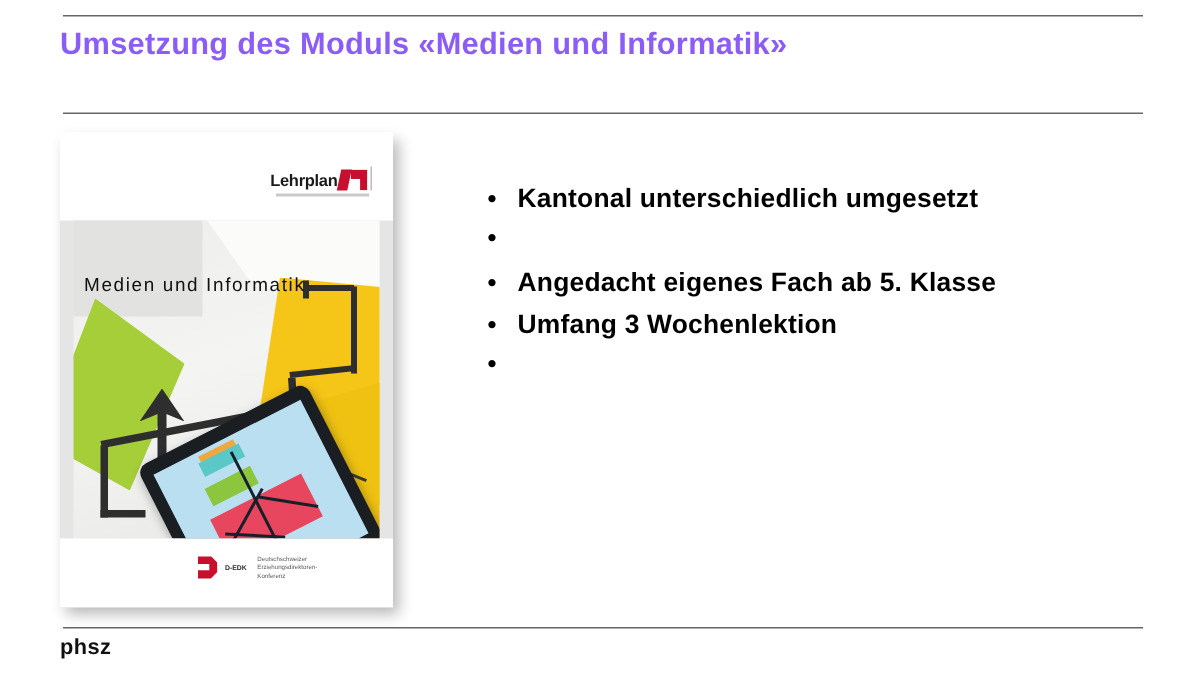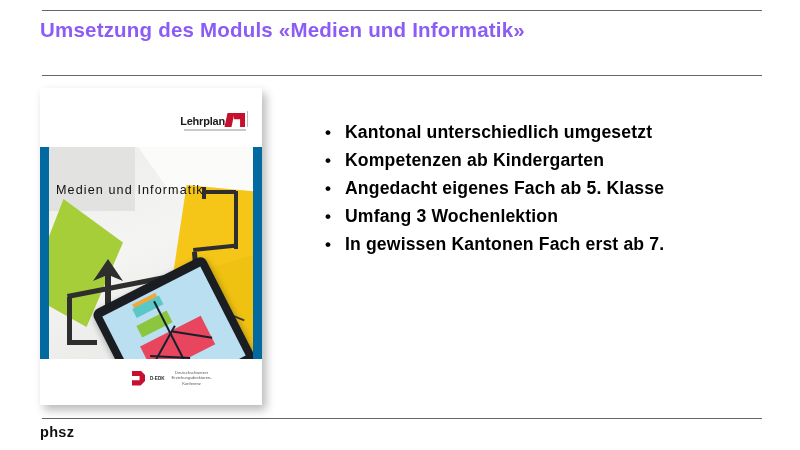--- a/index.html
+++ b/index.html
@@ -78,24 +78,23 @@
     color: #000000;
   }
 
   
   #book-cover {
     position: absolute;
     left: 40px;
     top: 88px;
     width: 222px;
     height: 317px;
-    background: #0369a1;
+    background: #e5e5e5;
     box-shadow: 4px 5px 9px rgba(0,0,0,0.28);
     overflow: hidden;
-    text-align: center;
   }
   
   #cover-header {
     position: absolute;
     left: 0; top: 0;
     width: 100%;
     height: 59px;
     background: #ffffff;
   }
   
@@ -359,29 +358,27 @@
   </div>
 </div>
 
 <ul id="bullet-list">
   <li>
     <span class="bullet-dot">•</span>
     <span>Kantonal unterschiedlich umgesetzt</span>
   </li>
   <li>
     <span class="bullet-dot">•</span>
-    <span>Kompetenzen ab Kindergarten</span>
   </li>
   <li>
     <span class="bullet-dot">•</span>
     <span>Angedacht eigenes Fach ab 5. Klasse</span>
   </li>
   <li>
     <span class="bullet-dot">•</span>
     <span>Umfang 3 Wochenlektion</span>
   </li>
   <li>
     <span class="bullet-dot">•</span>
-    <span>In gewissen Kantonen Fach erst ab 7.</span>
   </li>
 </ul>
 
 <div id="footer-label">phsz</div>
 
 </body></html>

